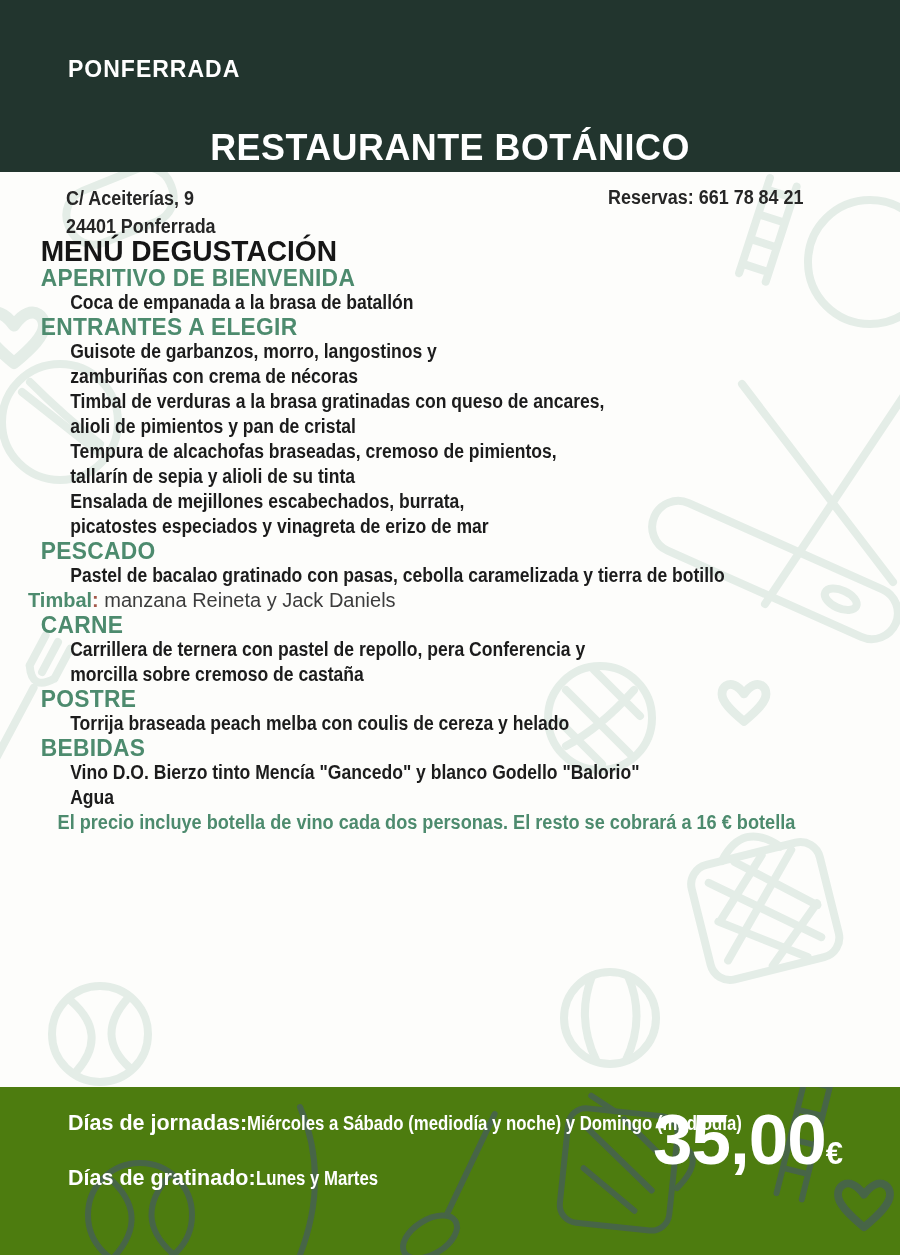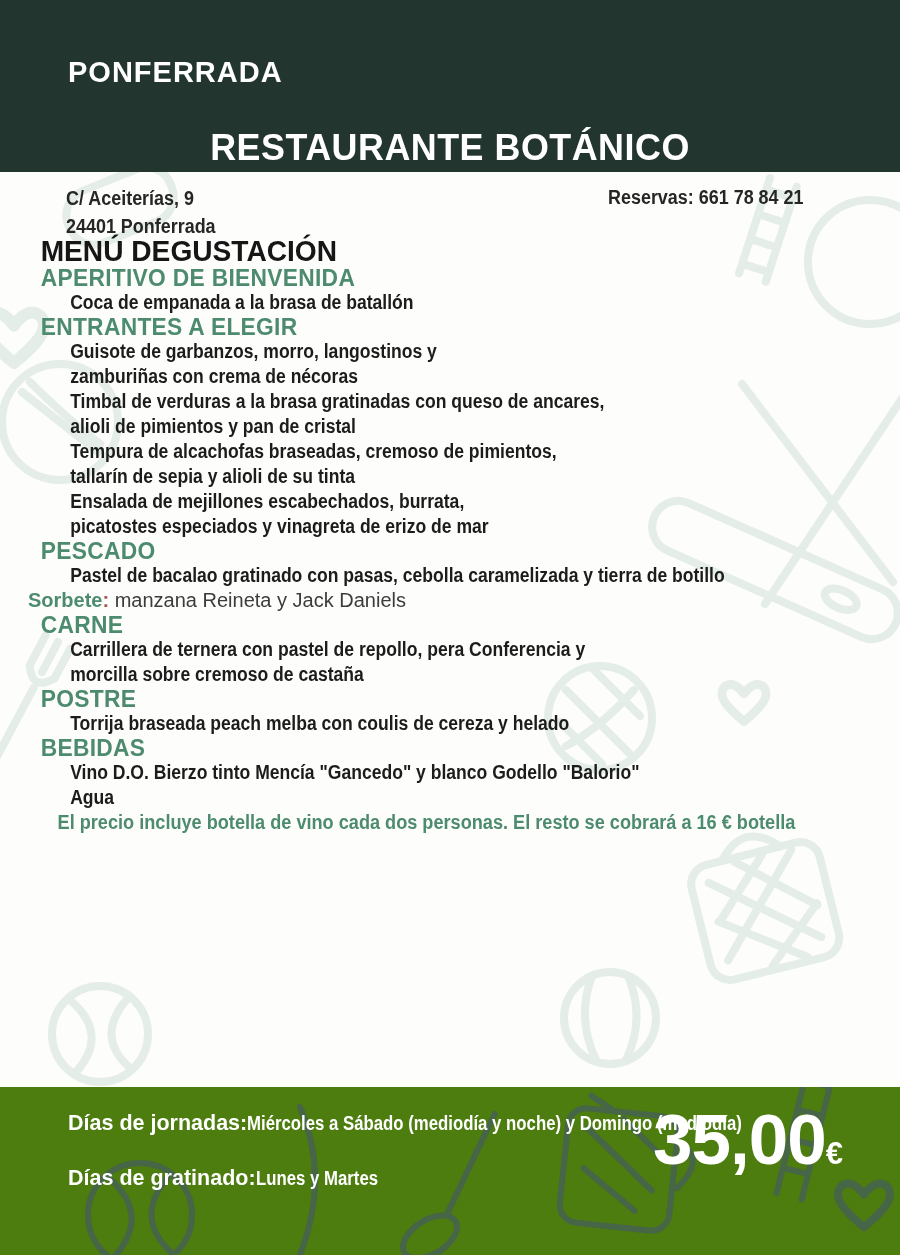--- a/index.html
+++ b/index.html
@@ -11,21 +11,21 @@
   }
   svg.doodles { position:absolute; left:0; z-index:0; pointer-events:none; }
 
   
   .band-top {
     position:absolute; top:0; left:0; right:0; height:172px;
     background:#22352e; color:#fff; z-index:2;
   }
   .city {
     position:absolute; left:68px; top:56px;
-    font-size:29px; font-weight:600; letter-spacing:1px;
+    font-size:23px; font-weight:600; letter-spacing:1px;
   }
   .title {
     position:absolute; top:102px; left:0; width:100%;
     text-align:center; font-size:37px; font-weight:700;
     letter-spacing:.5px; transform:scaleX(.97);
   }
 
   
   .info-row {
     position:absolute; top:172px; left:0; right:0; z-index:1;
@@ -169,21 +169,21 @@
     <p class="dish">Timbal de verduras a la brasa gratinadas con queso de ancares,
 alioli de pimientos y pan de cristal</p>
     <p class="dish">Tempura de alcachofas braseadas, cremoso de pimientos,
 tallarín de sepia y alioli de su tinta</p>
     <p class="dish">Ensalada de mejillones escabechados, burrata,
 picatostes especiados y vinagreta de erizo de mar</p>
 
     <h3 class="sec">PESCADO</h3>
     <p class="dish">Pastel de bacalao gratinado con pasas, cebolla caramelizada y tierra de botillo</p>
 
-    <p class="sorbete"><span class="s-lbl">Sorbete</span><span class="s-colon">:</span><span class="s-val"> manzana Reineta y Jack Daniels</span></p>
+    <p class="sorbete"><span class="s-lbl">Timbal</span><span class="s-colon">:</span><span class="s-val"> manzana Reineta y Jack Daniels</span></p>
 
     <h3 class="sec mt-carne">CARNE</h3>
     <p class="dish">Carrillera de ternera con pastel de repollo, pera Conferencia y
 morcilla sobre cremoso de castaña</p>
 
     <h3 class="sec mt-postre">POSTRE</h3>
     <p class="dish">Torrija braseada peach melba con coulis de cereza y helado</p>
 
     <h3 class="sec mt-bebidas">BEBIDAS</h3>
     <p class="dish">Vino D.O. Bierzo tinto Mencía "Gancedo" y  blanco Godello "Balorio"</p>

